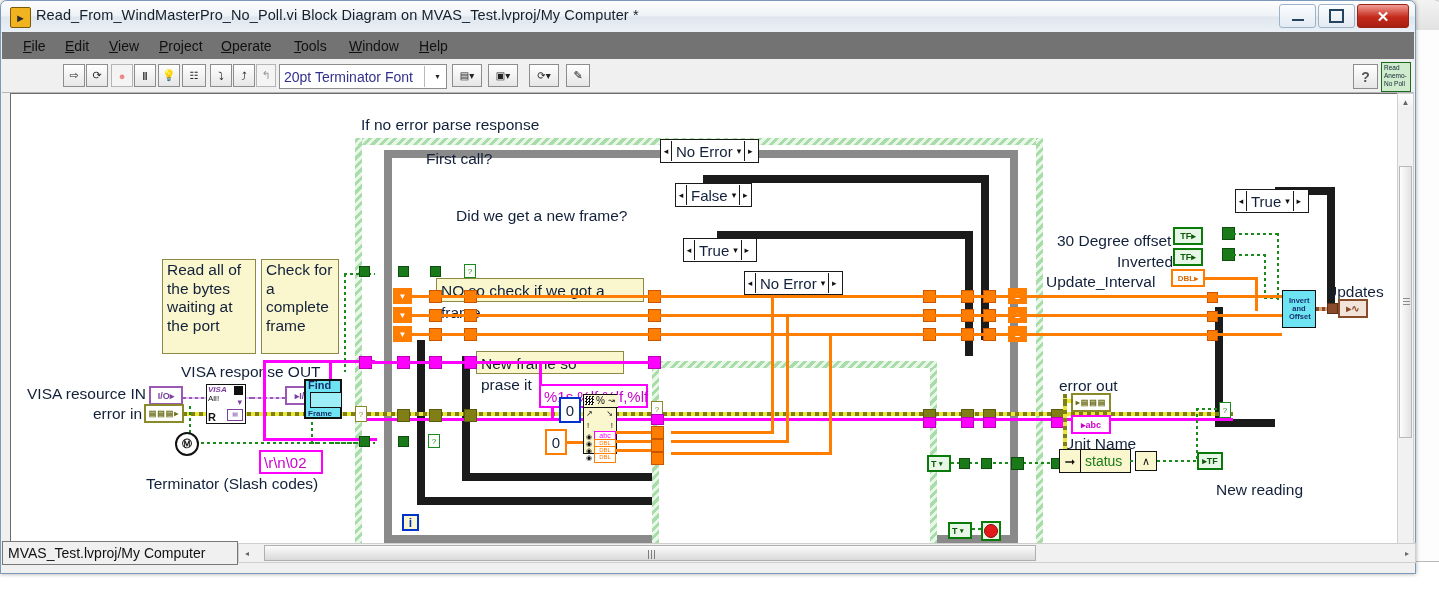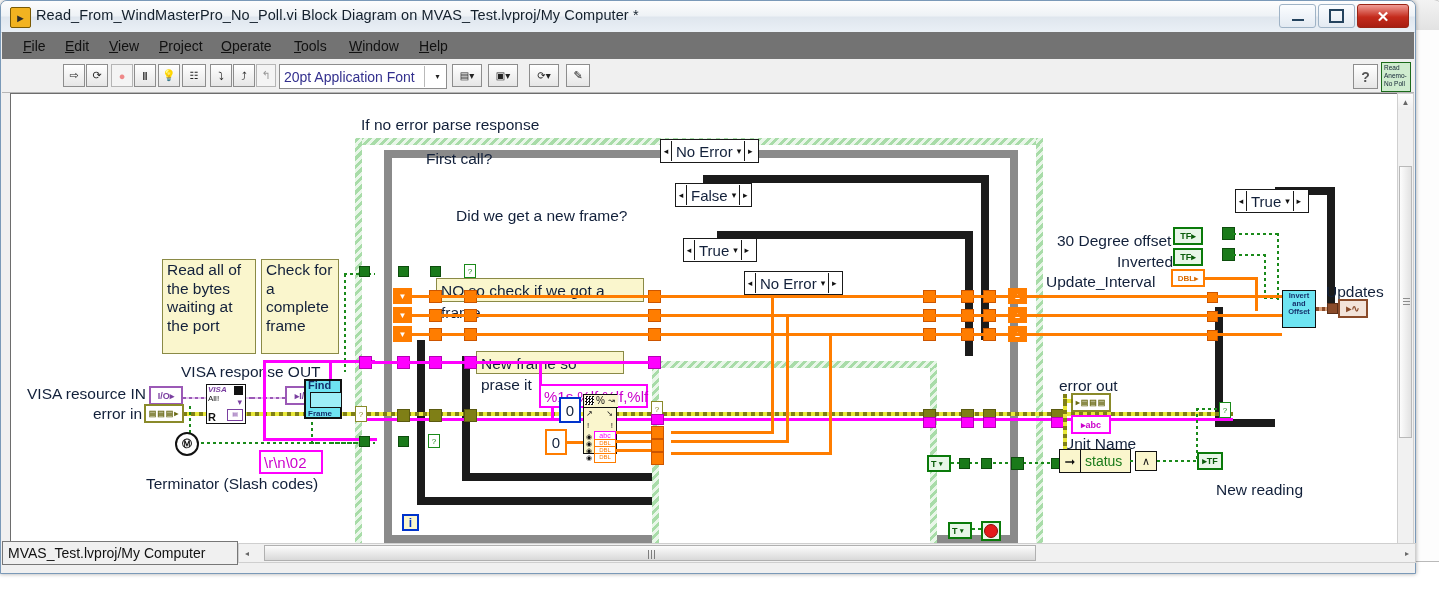--- a/index.html
+++ b/index.html
@@ -113,21 +113,21 @@
   .term{position:absolute;box-sizing:border-box;display:flex;align-items:center;justify-content:center;
         font:bold 9px "Liberation Sans",sans-serif;}
   .t-io{background:#fff;border:2px solid #9b59b6;color:#7a3fa0;}
   .t-err{background:#fff;border:2px solid #8a8a2a;color:#6a6a15;}
   .t-tf{background:#e8f6e8;border:2px solid #0a7a0a;color:#0a5c0a;}
   .t-dbl{background:#fff;border:2px solid #ff7d00;color:#d96a00;}
   .t-abc{background:#fff;border:2px solid #ff00ff;color:#cc00cc;}
   .t-wave{background:#f3e4da;border:2px solid #8a4b2a;color:#8a4b2a;}
 
   .subvi{position:absolute;background:#6ee4f2;border:1px solid #111;box-sizing:border-box;
-      font-size:7.5px;line-height:8px;color:#14306b;font-weight:bold;padding:1px;text-align:center;}
+      font-size:7.5px;line-height:8px;color:#14306b;font-weight:bold;padding:6px;text-align:center;}
   .visaico{position:absolute;background:#fff;border:1px solid #111;box-sizing:border-box;}
   .scanico{position:absolute;background:#faf6cd;border:1px solid #111;box-sizing:border-box;}
 
   .kconst{position:absolute;border:2px solid;box-sizing:border-box;background:#fff;
       display:flex;align-items:center;justify-content:center;font-size:15px;}
   .kstr{position:absolute;border:2px solid #ff00ff;background:#fff;color:#cc00cc;box-sizing:border-box;
       font-size:15px;padding:0 3px;display:flex;align-items:center;white-space:nowrap;}
   .iterm{position:absolute;border:2px solid #0033cc;background:#faf6cd;color:#0033cc;box-sizing:border-box;
       display:flex;align-items:center;justify-content:center;font:bold 12px "Liberation Sans",sans-serif;}
   .stopb{position:absolute;width:20px;height:20px;border:2px solid #0a7a0a;background:#e8f6e8;box-sizing:border-box;
@@ -201,21 +201,21 @@
           <span>⤵</span>
         </div>
       <div class="tb" style="left:231px;width:22px">
           <span>⤴</span>
         </div>
       <div class="tb flat" style="left:254px;width:20px">
           <span style="color:#999">↰</span>
         </div>
 
       <div class="fontbox">
-        <span>20pt Application Font</span>
+        <span>20pt Terminator Font</span>
         <span class="car">▾</span>
       </div>
 
       <div class="tb" style="left:450px;width:30px">
           <span style="font-size:10px">▤▾</span>
         </div>
       <div class="tb" style="left:486px;width:30px">
           <span style="font-size:10px">▣▾</span>
         </div>
       <div class="tb" style="left:527px;width:30px">

